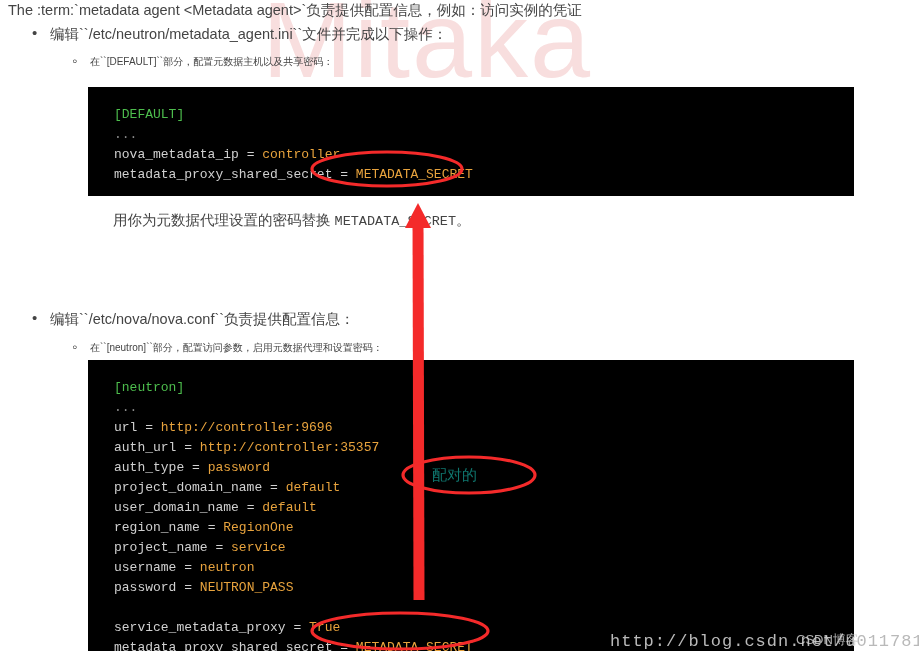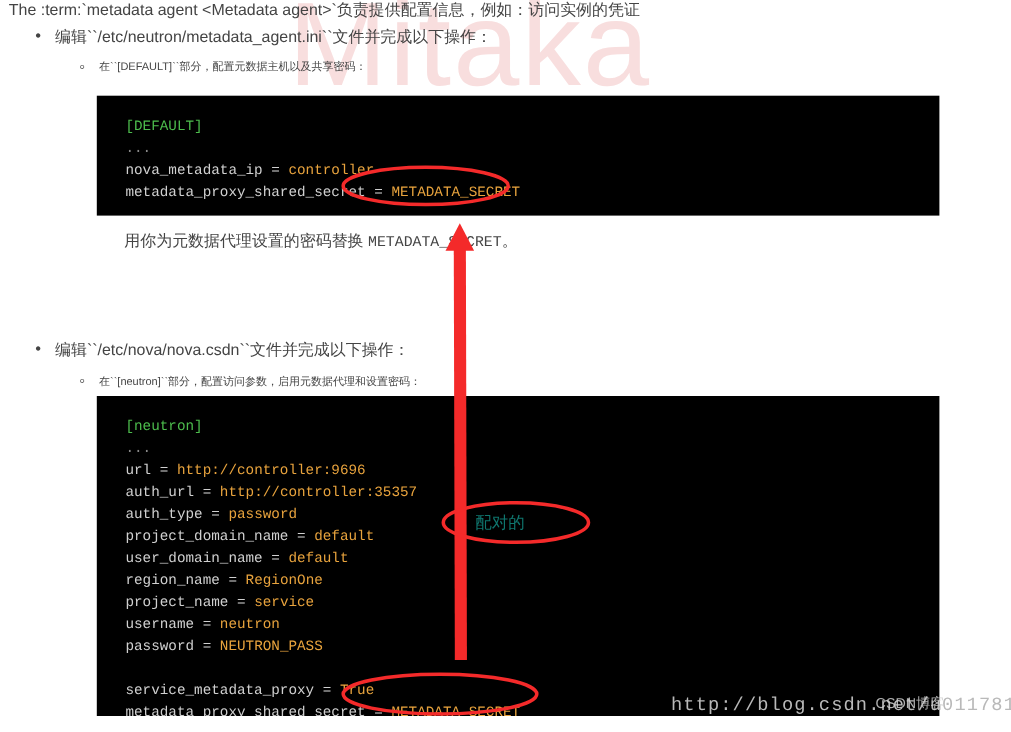--- a/index.html
+++ b/index.html
@@ -184,21 +184,21 @@
   <div class="codeblock" id="cb1" style="left:88px; top:87px; width:766px; height:109px;">
       <div class="ln"><span class="tok-section">[DEFAULT]</span></div>
       <div class="ln"><span class="tok-dots">...</span></div>
       <div class="ln"><span class="tok-key">nova_metadata_ip</span><span class="tok-op"> = </span><span class="tok-val">controller</span></div>
       <div class="ln"><span class="tok-key">metadata_proxy_shared_secret</span><span class="tok-op"> = </span><span class="tok-val">METADATA_SECRET</span></div>
     </div>
 
   <div class="note" style="left:113px; top:210px;"><span>用你为元数据代理设置的密码替换 </span><span class="mono">METADATA_SECRET</span><span>。</span></div>
 
 
-  <div class="bullet1" style="left:50px; top:309px;">编辑``/etc/nova/nova.csdn``文件并完成以下操作：</div>
+  <div class="bullet1" style="left:50px; top:309px;">编辑``/etc/nova/nova.conf``负责提供配置信息：</div>
 
   <div class="bullet2" style="left:90px; top:338px;">在``[neutron]``部分，配置访问参数，启用元数据代理和设置密码：</div>
 
   <div class="codeblock" id="cb2" style="left:88px; top:360px; width:766px; height:295px;">
       <div class="ln"><span class="tok-section">[neutron]</span></div>
       <div class="ln"><span class="tok-dots">...</span></div>
       <div class="ln"><span class="tok-key">url</span><span class="tok-op"> = </span><span class="tok-val">http://controller:9696</span></div>
       <div class="ln"><span class="tok-key">auth_url</span><span class="tok-op"> = </span><span class="tok-val">http://controller:35357</span></div>
       <div class="ln"><span class="tok-key">auth_type</span><span class="tok-op"> = </span><span class="tok-val">password</span></div>
       <div class="ln"><span class="tok-key">project_domain_name</span><span class="tok-op"> = </span><span class="tok-val">default</span></div>

